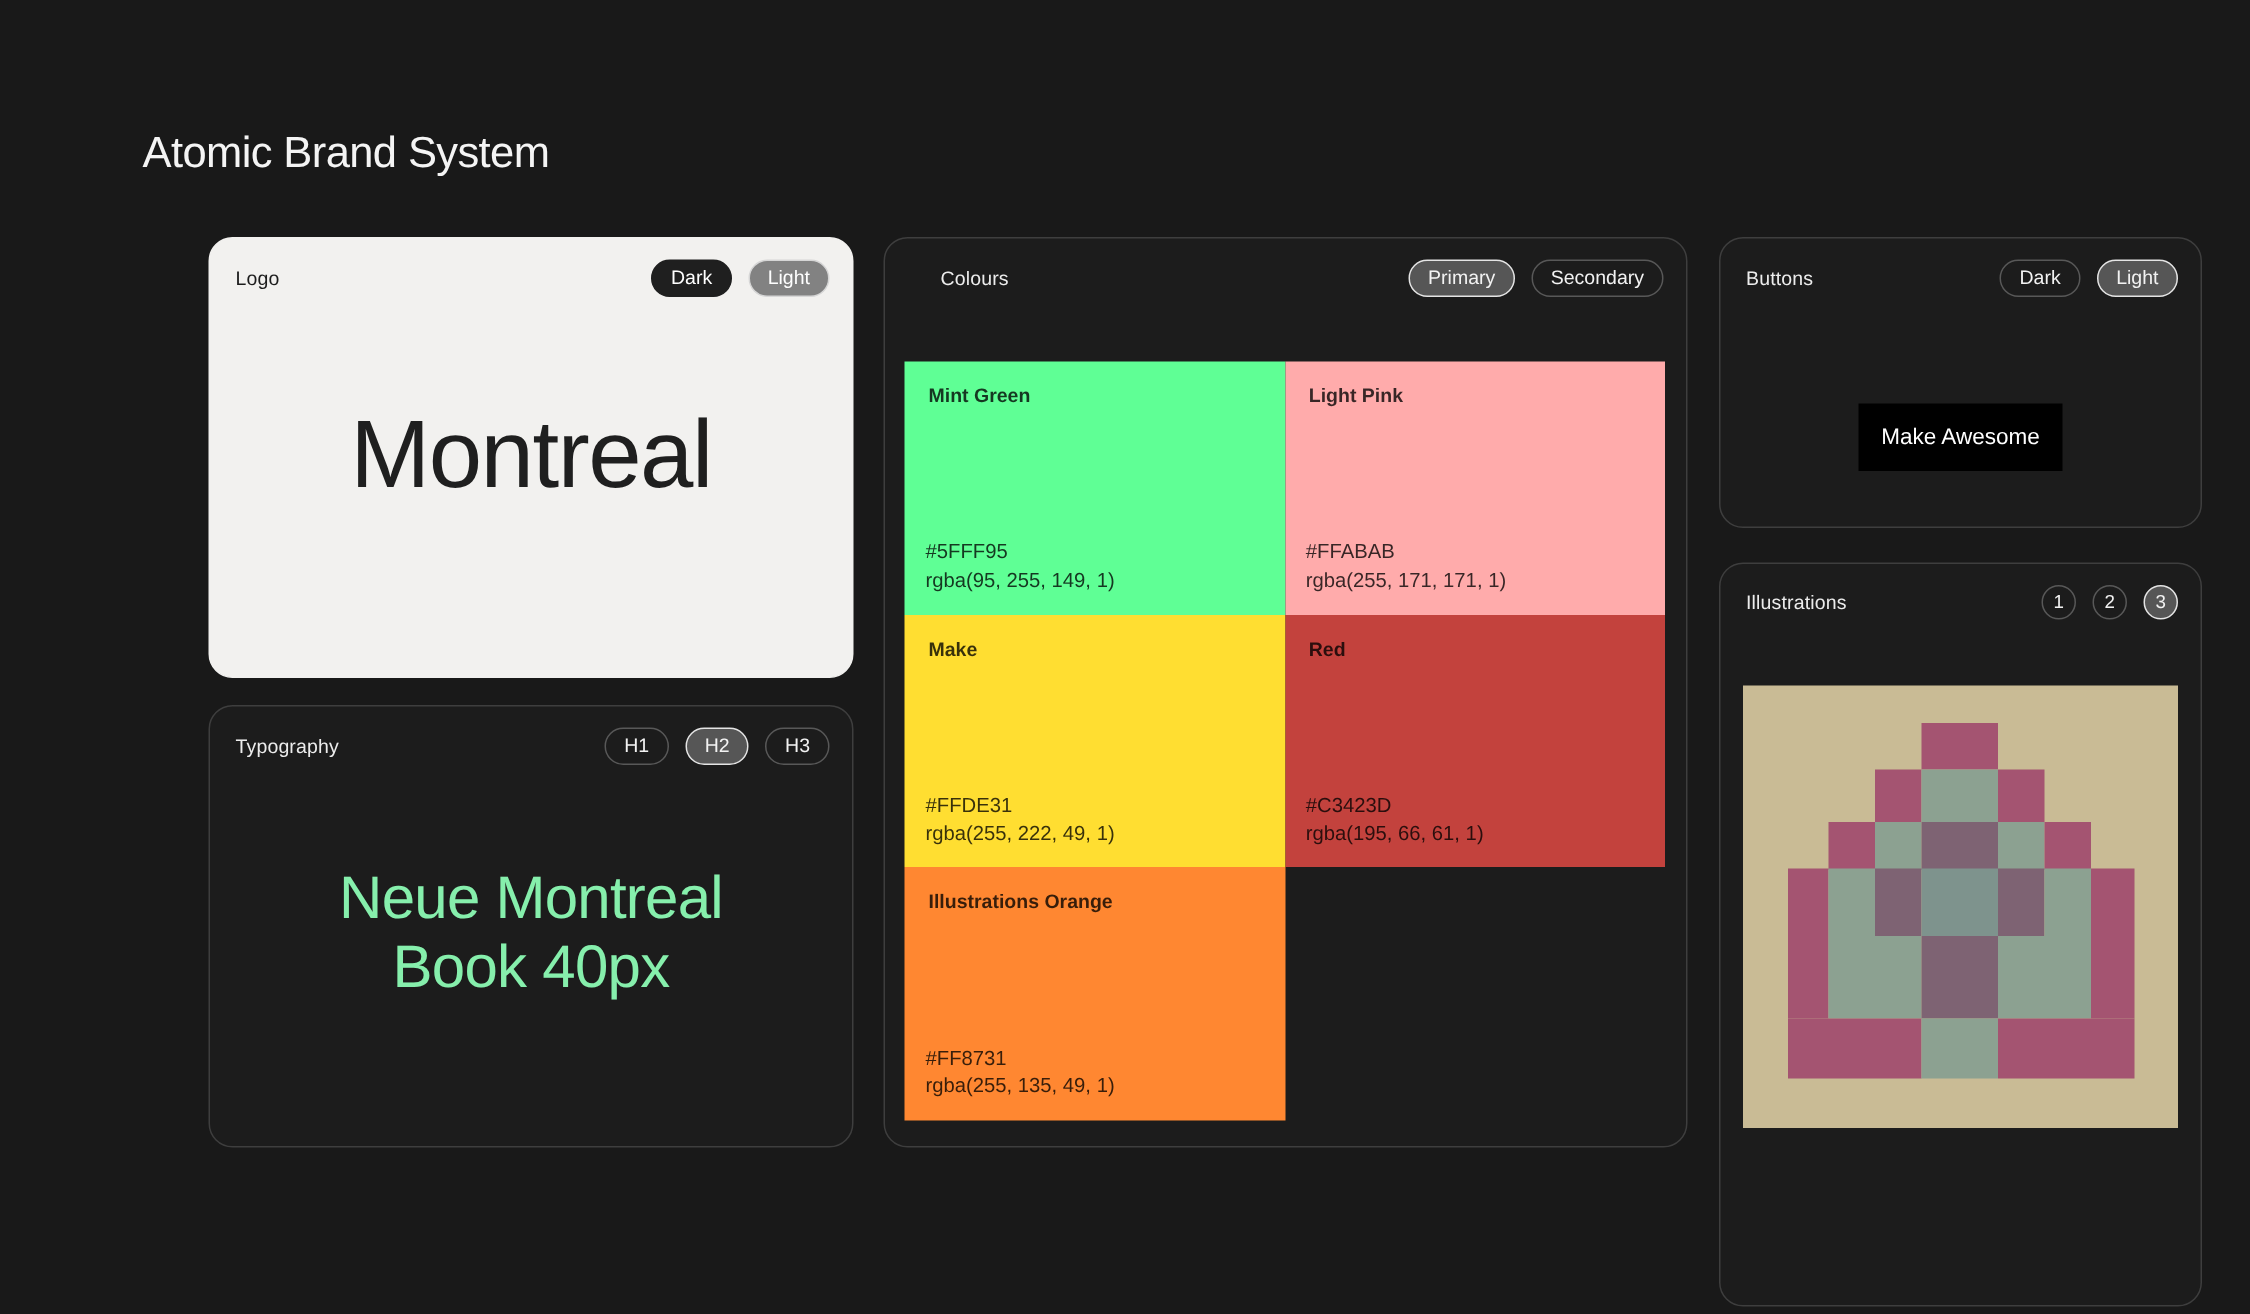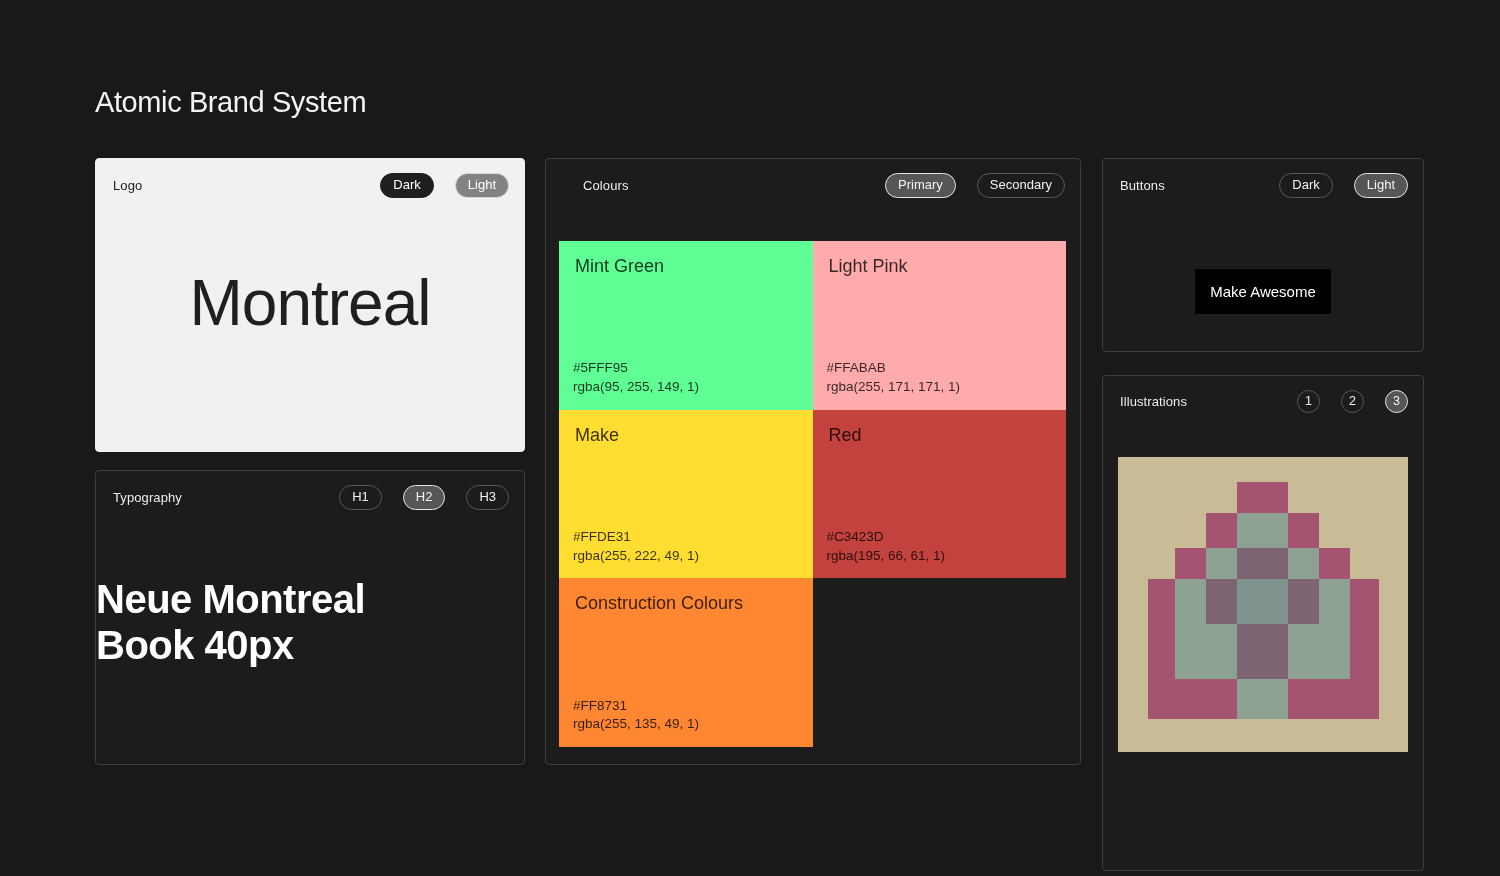--- a/index.html
+++ b/index.html
@@ -3,57 +3,57 @@
 <meta charset="utf-8">
 <style>
   * { margin:0; padding:0; box-sizing:border-box; }
   html,body { background:#141414; }
   body { font-family:"Liberation Sans","DejaVu Sans",sans-serif; }
   .stage { position:relative; width:1500px; height:876px; background:#191919; overflow:hidden; }
 
   .page-title { position:absolute; left:95px; top:86px; font-size:29px; font-weight:500;
                 color:#F4F4F4; letter-spacing:-0.4px; }
 
-  .card { position:absolute; border-radius:4px; }
+  .card { position:absolute; border-radius:16px;margin-left:44px; }
   .card.dark { background:#1C1C1C; border:1px solid #3E3E3E; }
   .card.light { background:#F2F1EF; border:1px solid #F2F1EF; }
 
   .card-header { display:flex; justify-content:space-between; align-items:center;
                  padding:14px 15px 0 17px; }
   .card-label { font-size:13px; letter-spacing:0.1px; }
   .dark .card-label { color:#ECECEC; }
   .light .card-label { color:#1C1C1C; }
 
-  .pill-group { display:flex; gap:21px; align-items:center; }
+  .pill-group { display:flex; gap:11px; align-items:center; }
   .pill { font-size:13px; padding:3px 12px 4px; border-radius:999px; color:#F2F2F2;
           border:1px solid #585858; background:transparent; cursor:pointer;
           font-family:inherit; line-height:1.2; }
   .pill.selected { background:#565656; border:1px solid #E4E4E4; }
   .pill.solid-dark { background:#1F1F1F; border:1px solid #1F1F1F; color:#FFFFFF; }
   .pill.solid-gray { background:#828282; border:1px solid #D6D6D6; color:#FFFFFF; }
   .circle { width:23px; height:23px; border-radius:50%; display:flex; align-items:center;
             justify-content:center; font-size:12.5px; padding:0; }
 
   
   .card-logo { left:95px; top:158px; width:430px; height:294px; }
   .logo-word { position:absolute; left:50%; top:50%; transform:translate(-50%,-53%);
                font-size:64px; font-weight:500; color:#1F1F1F; letter-spacing:-1px; }
 
   
   .card-typography { left:95px; top:470px; width:430px; height:295px; }
   .type-sample { position:absolute; left:0; right:0; top:50%; transform:translateY(-46%);
-                 color:#ffffff; font-size:40px; font-weight:700;
+                 text-align:center; color:#86efac; font-size:40px; font-weight:400;
                  line-height:1.15; letter-spacing:-0.5px; }
 
   
   .card-colours { left:545px; top:158px; width:536px; height:607px;padding-left:20px; }
   .swatch-grid { position:absolute; left:13px; right:14px; top:82px; bottom:17px;
                  display:grid; grid-template-columns:1fr 1fr; grid-template-rows:1fr 1fr 1fr; }
   .swatch { position:relative; padding:15px 16px; }
-  .sw-name { font-size:18px; color:rgba(0,0,0,0.78); }
+  .sw-name { font-size:13px; color:rgba(0,0,0,0.78);font-weight:bold; }
   .sw-info { position:absolute; left:14px; bottom:13px; font-size:13.5px; line-height:1.38;
              color:rgba(0,0,0,0.78); }
 
   
   .card-buttons { left:1102px; top:158px; width:322px; height:194px; }
   .cta-button { position:absolute; left:50%; top:110px; transform:translateX(-50%);
                 width:136px; height:45px; background:#000000; color:#FFFFFF;
                 border:none; font-family:inherit; font-size:15px; cursor:pointer; }
 
   
@@ -125,21 +125,21 @@
           </div>
         </div>
         <div class="swatch" style="background: rgb(195, 66, 61);">
           <div class="sw-name">Red</div>
           <div class="sw-info">
             <div>#C3423D</div>
             <div>rgba(195, 66, 61, 1)</div>
           </div>
         </div>
         <div class="swatch" style="background: rgb(255, 135, 49);">
-          <div class="sw-name">Construction Colours</div>
+          <div class="sw-name">Illustrations Orange</div>
           <div class="sw-info">
             <div>#FF8731</div>
             <div>rgba(255, 135, 49, 1)</div>
           </div>
         </div>
       </div>
   </section>
 
   <section class="card dark card-buttons">
     <div class="card-header">

